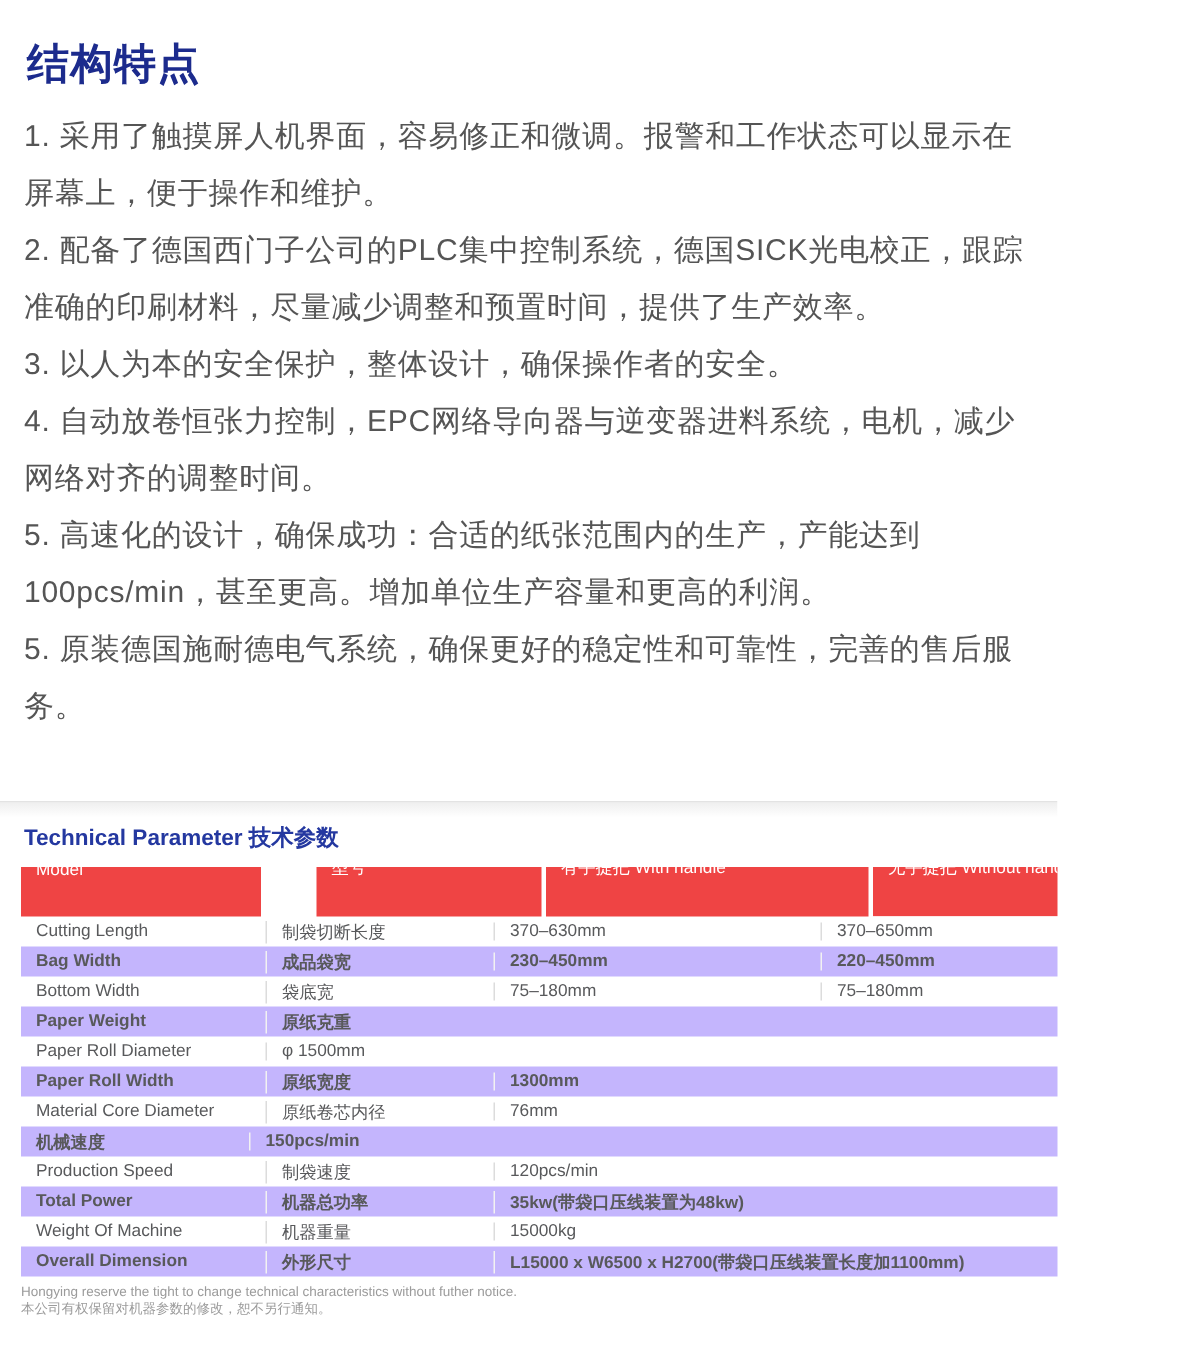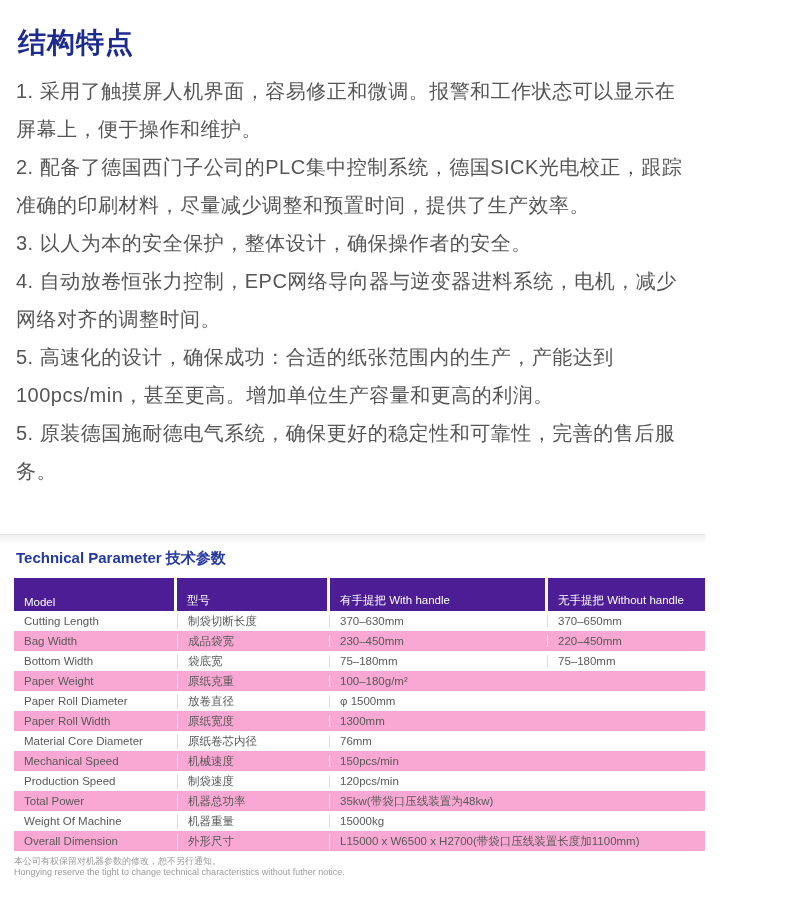--- a/index.html
+++ b/index.html
@@ -53,43 +53,43 @@
   .ptable {
     width: 762px;
     font-size: 11.5px;
     color: #58595b;
   }
   .thead {
     display: flex;
     height: 33px;
   }
   .hcell {
-    background: #4c1d95;
+    background: #ef4444;
     color: #ffffff;
     display: flex;
     align-items: flex-end;
-    padding: 0 0 3px 10px;
+    padding: 0 0 25px 10px;
     box-sizing: border-box;
     margin-right: 3px;
     font-size: 11.5px;
   }
   .hc1 { width: 160px; }
-  .hc2 { width: 150px; }
+  .hc2 { width: 150px; margin-left: 34px; }
   .hc3 { width: 215px; }
   .hc4 {
     flex: 1;
     margin-right: 0;
     clip-path: polygon(0 0, calc(100% - 26px) 0, 100% 26px, 100% 100%, 0 100%);
   }
   .trow {
     display: flex;
     height: 20px;
     align-items: center;
   }
-  .trow.alt { background: #f9a8d4; }
+  .trow.alt { background: #c4b5fd; font-weight: bold; }
   .tcell {
     box-sizing: border-box;
     padding-left: 10px;
     display: flex;
     align-items: center;
     white-space: nowrap;
     overflow: hidden;
   }
   .tcell + .tcell { border-left: 1px solid #dcdcdc; }
   .trow.alt .tcell + .tcell { border-left-color: #f2f2f2; }
@@ -149,39 +149,36 @@
         </div>
         <div class="trow">
           <div class="tcell cc1">Bottom Width</div>
           <div class="tcell cc2">袋底宽</div>
           <div class="tcell cc3">75–180mm</div>
           <div class="tcell cc4">75–180mm</div>
         </div>
         <div class="trow alt">
           <div class="tcell cc1">Paper Weight</div>
           <div class="tcell cc2">原纸克重</div>
-          <div class="tcell cc3">100–180g/m²</div>
         </div>
         <div class="trow">
           <div class="tcell cc1">Paper Roll Diameter</div>
-          <div class="tcell cc2">放卷直径</div>
           <div class="tcell cc34">φ 1500mm</div>
         </div>
         <div class="trow alt">
           <div class="tcell cc1">Paper Roll Width</div>
           <div class="tcell cc2">原纸宽度</div>
           <div class="tcell cc34">1300mm</div>
         </div>
         <div class="trow">
           <div class="tcell cc1">Material Core Diameter</div>
           <div class="tcell cc2">原纸卷芯内径</div>
           <div class="tcell cc34">76mm</div>
         </div>
         <div class="trow alt">
-          <div class="tcell cc1">Mechanical Speed</div>
           <div class="tcell cc2">机械速度</div>
           <div class="tcell cc34">150pcs/min</div>
         </div>
         <div class="trow">
           <div class="tcell cc1">Production Speed</div>
           <div class="tcell cc2">制袋速度</div>
           <div class="tcell cc34">120pcs/min</div>
         </div>
         <div class="trow alt">
           <div class="tcell cc1">Total Power</div>
@@ -194,18 +191,18 @@
           <div class="tcell cc34">15000kg</div>
         </div>
         <div class="trow alt">
           <div class="tcell cc1">Overall Dimension</div>
           <div class="tcell cc2">外形尺寸</div>
           <div class="tcell cc34">L15000 x W6500 x H2700(带袋口压线装置长度加1100mm)</div>
         </div>
       </div>
 
       <div class="notes">
+        <div>Hongying reserve the tight to change technical characteristics without futher notice.</div>
         <div>本公司有权保留对机器参数的修改，恕不另行通知。</div>
-        <div>Hongying reserve the tight to change technical characteristics without futher notice.</div>
       </div>
     </div>
   </div>
 </div>
 
 </body></html>

